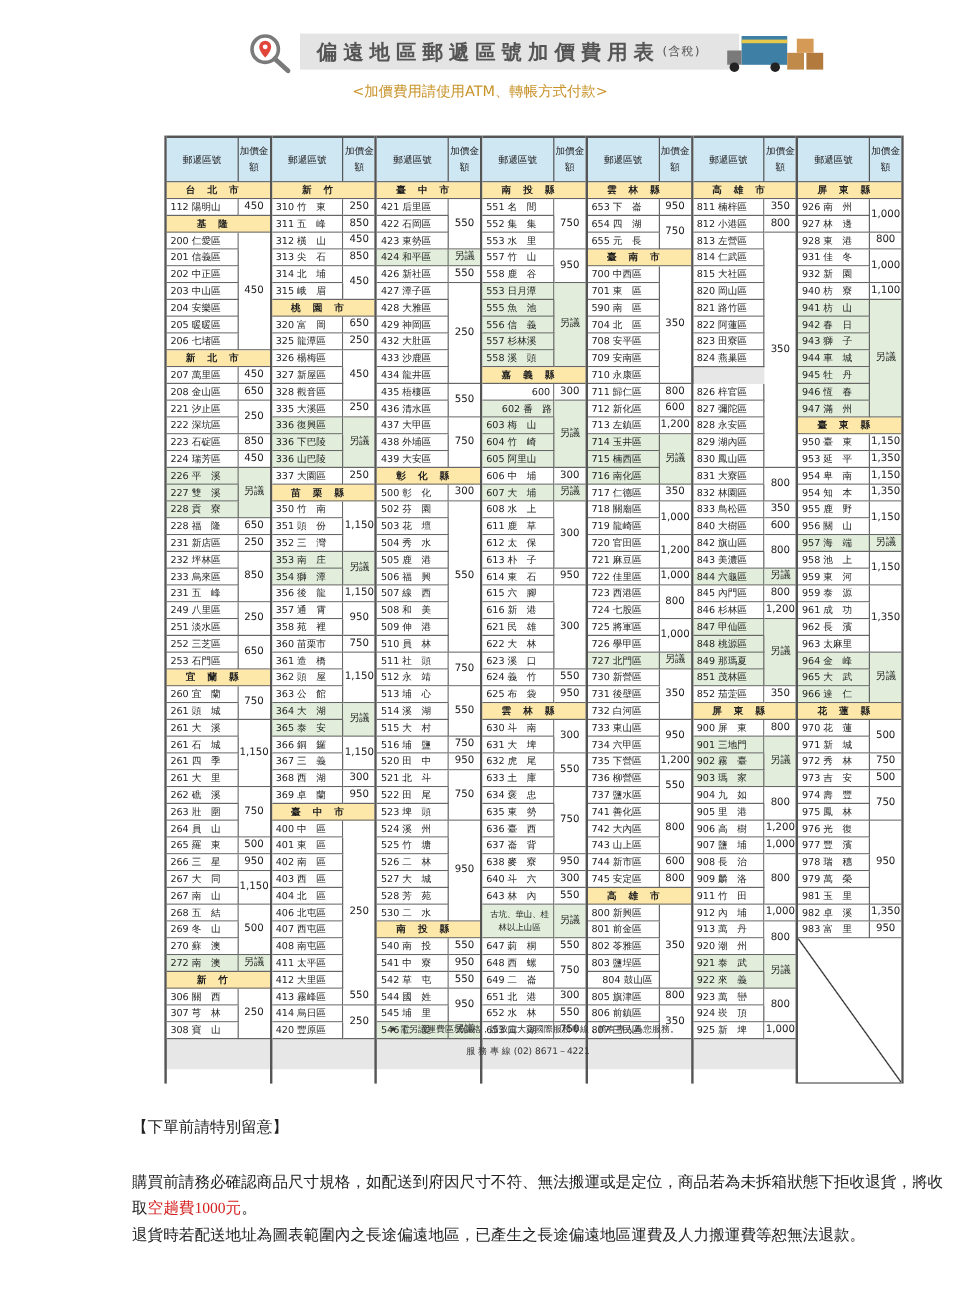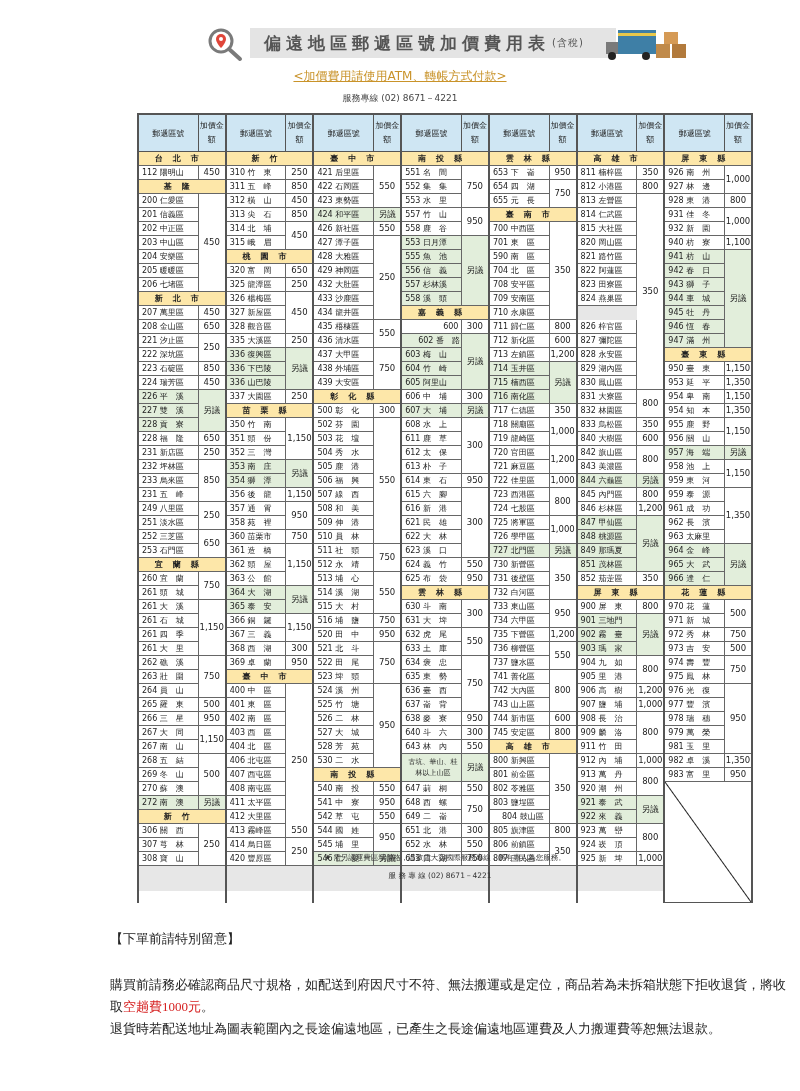--- a/index.html
+++ b/index.html
@@ -4,21 +4,21 @@
 <style>
   html,body{margin:0;padding:0;background:#fff;}
   body{width:800px;height:1091px;position:relative;overflow:hidden;font-family:"DejaVu Sans","Liberation Sans",sans-serif;color:#222;}
   .header{position:absolute;left:0;top:0;width:800px;height:110px;}
   .title-bar{position:absolute;left:250px;top:28px;width:366px;height:30px;background:#e4e4e4;display:flex;align-items:center;padding-left:14px;box-sizing:border-box;}
   .title-text{font-size:17px;letter-spacing:5px;color:#555;font-weight:bold;}
   .title-tax{font-size:10px;color:#555;margin-left:2px;letter-spacing:1px;}
   .search-icon{position:absolute;left:206px;top:26px;width:40px;height:36px;}
   .truck-icon{position:absolute;left:604px;top:28px;width:56px;height:34px;}
   .boxes-icon{position:absolute;left:652px;top:32px;width:40px;height:28px;}
-  .subtitle{position:absolute;left:0;width:800px;top:68px;text-align:center;font-size:12px;color:#c9932a;text-decoration:underline;}
+  .subtitle{position:absolute;left:0;width:800px;top:68px;text-align:center;font-size:12px;color:#c9932a;}
   .hotline{position:absolute;left:0;width:800px;top:92px;text-align:center;font-size:9px;color:#444;}
 
   .panel{position:absolute;left:137px;top:113px;width:616px;height:778px;background:#e7e7e7;}
   .table-wrap{position:absolute;left:0;top:0;width:616px;display:flex;gap:0;}
   .col{display:flex;flex-direction:column;border-left:2px solid #555;}
   .col:first-child{border-left:2px solid #555;}
   .col:last-child{border-right:2px solid #555;}
   .hdr{display:flex;height:36px;background:#cfe6f3;border-top:2px solid #555;border-bottom:1px solid #555;}
   .hdr .h1{flex:1;display:flex;align-items:center;justify-content:center;font-size:8px;border-right:1px solid #555;}
   .hdr .h2{width:26px;display:flex;align-items:center;justify-content:center;font-size:8px;text-align:center;line-height:14px;}
@@ -57,21 +57,20 @@
     <path d="M2 14 L14 14 L14 26 L2 26 Z" fill="#7a7a7a"></path>
     <circle cx="8" cy="28" r="4" fill="#222"></circle>
     <circle cx="42" cy="28" r="4" fill="#222"></circle>
   </svg>
   <svg class="boxes-icon" viewBox="0 0 40 28">
     <rect x="4" y="12" width="14" height="14" fill="#c08a4a"></rect>
     <rect x="20" y="12" width="14" height="14" fill="#b27a3c"></rect>
     <rect x="12" y="0" width="14" height="12" fill="#d59a55"></rect>
   </svg>
   <div class="subtitle">&lt;加價費用請使用ATM、轉帳方式付款&gt;</div>
-  <div class="hotline">服務專線 (02) 8671－4221</div>
 </div>
 
 <div class="panel">
   <div class="table-wrap" id="table-wrap">
       <div class="col" style="width: 88px;">
         <div class="hdr">
           <div class="h1">郵遞區號</div>
           <div class="h2">加價金額</div>
         </div>
         <div class="grid">

